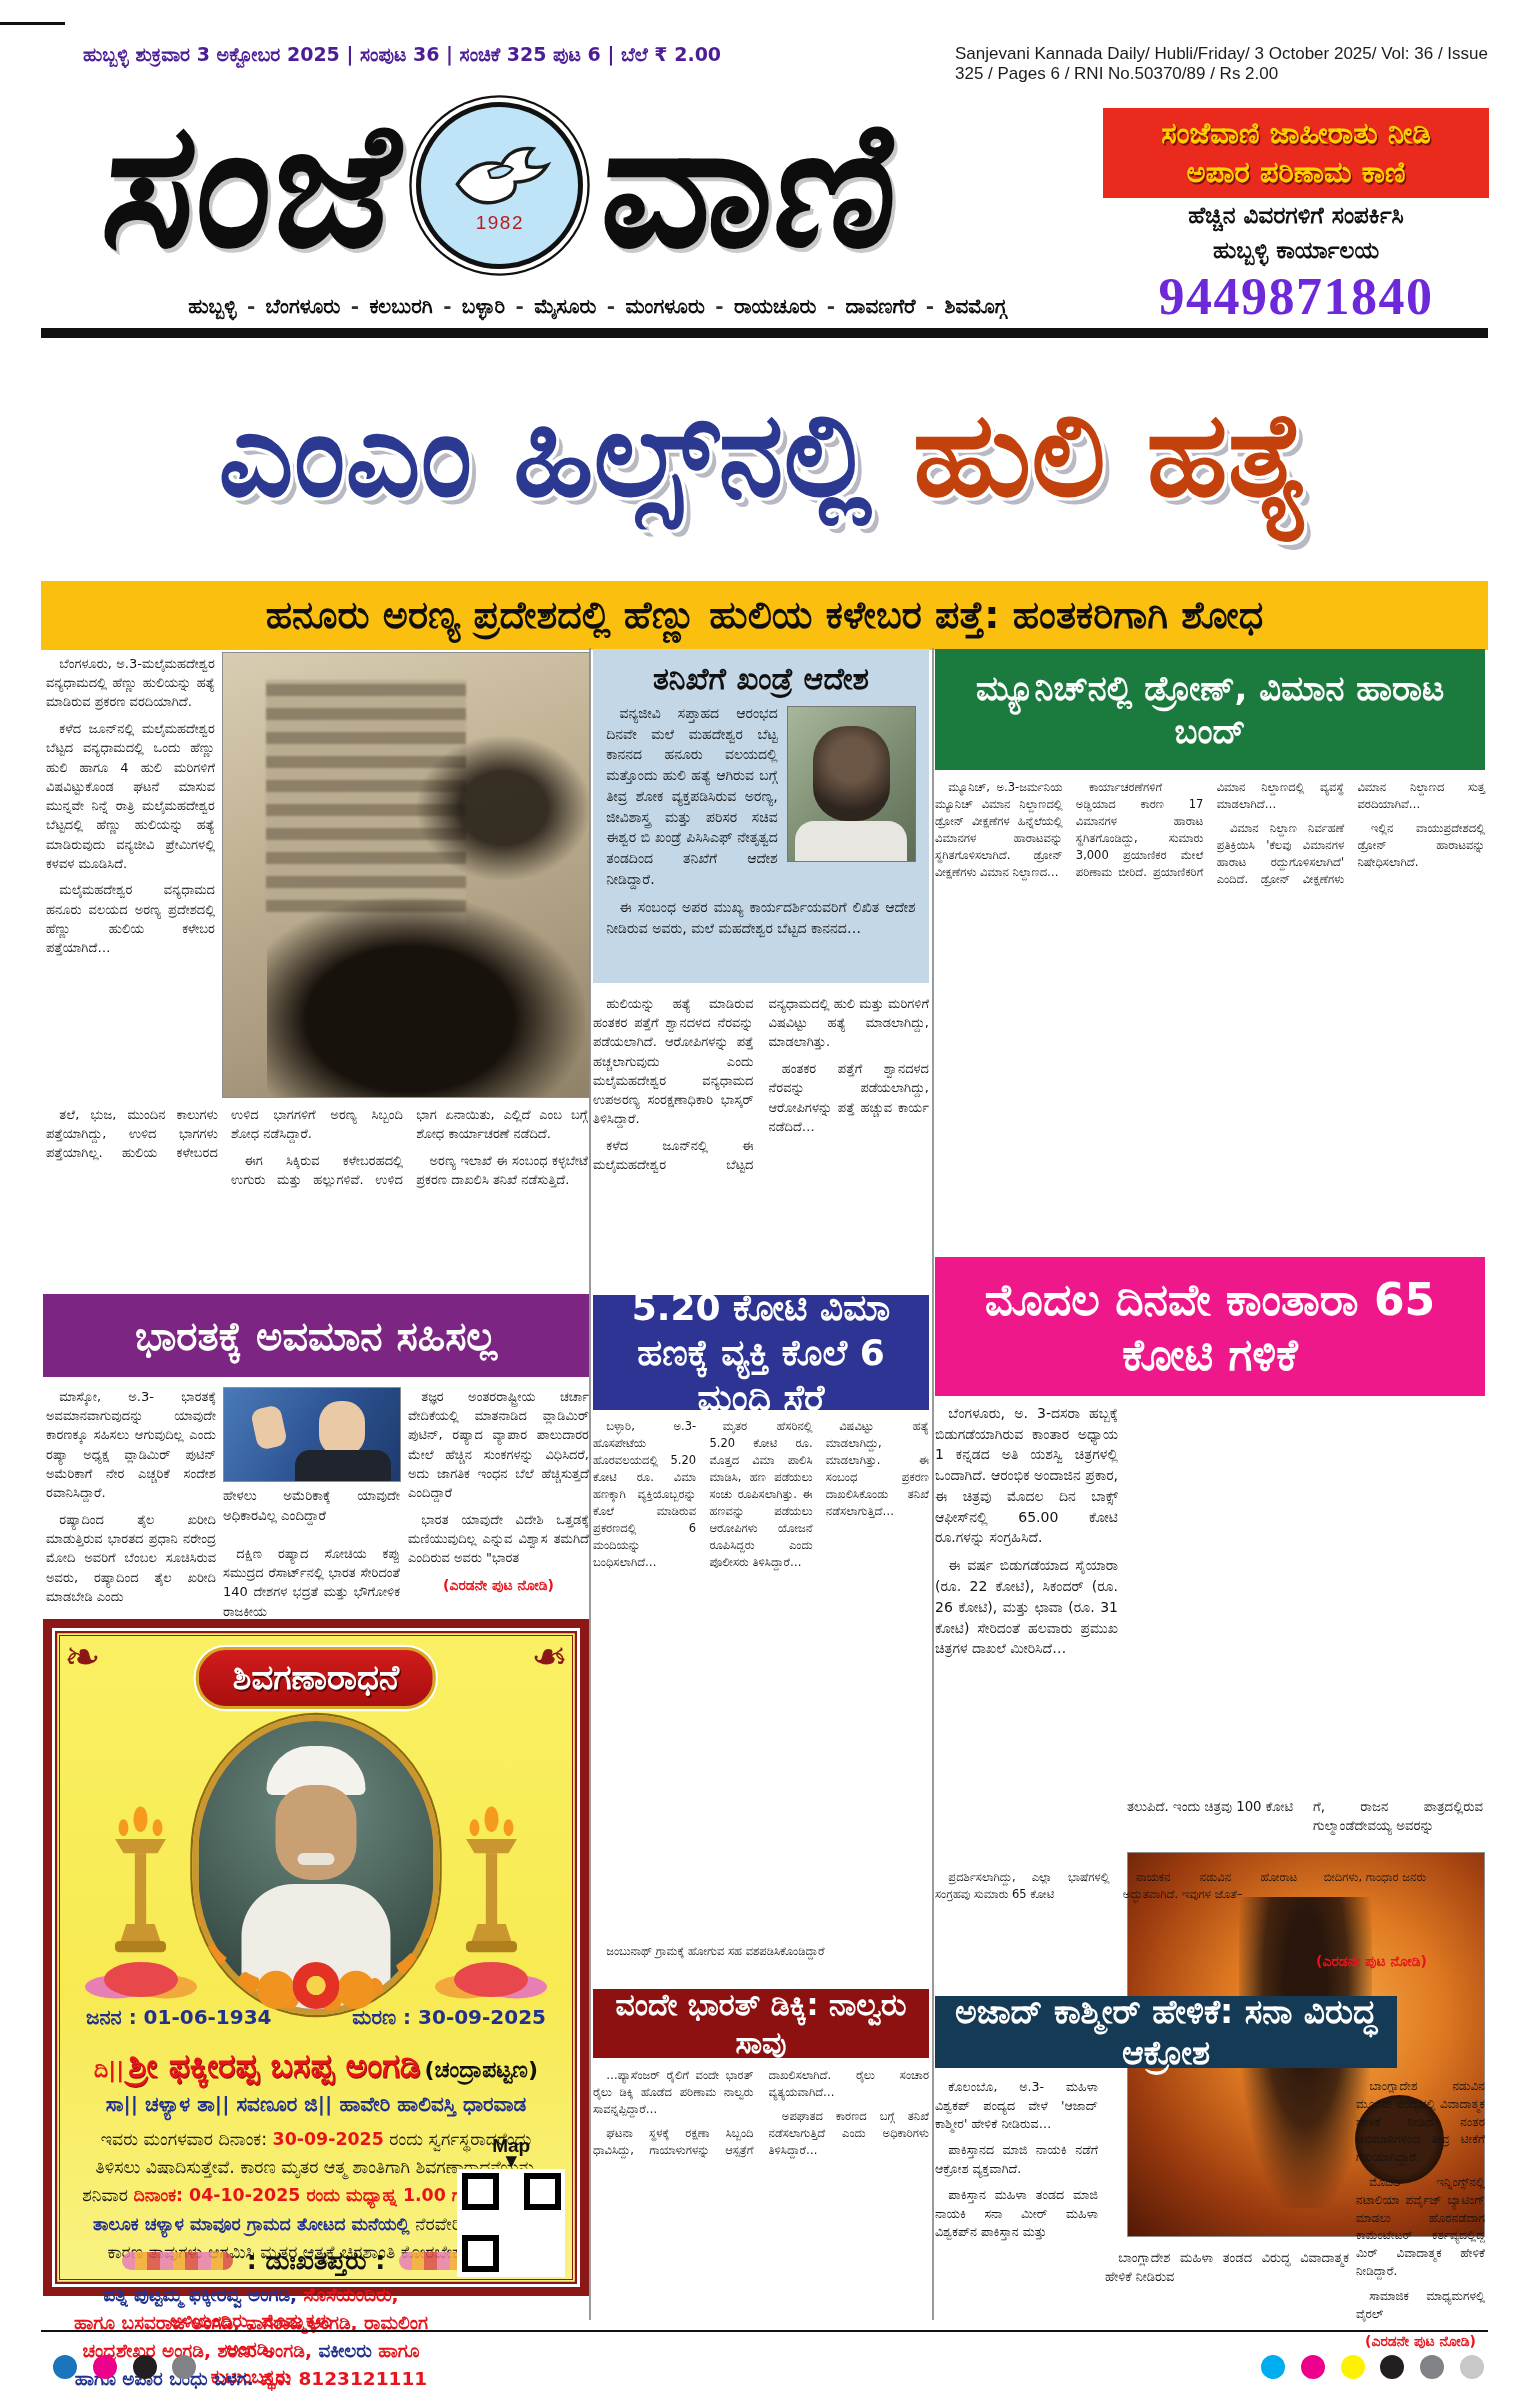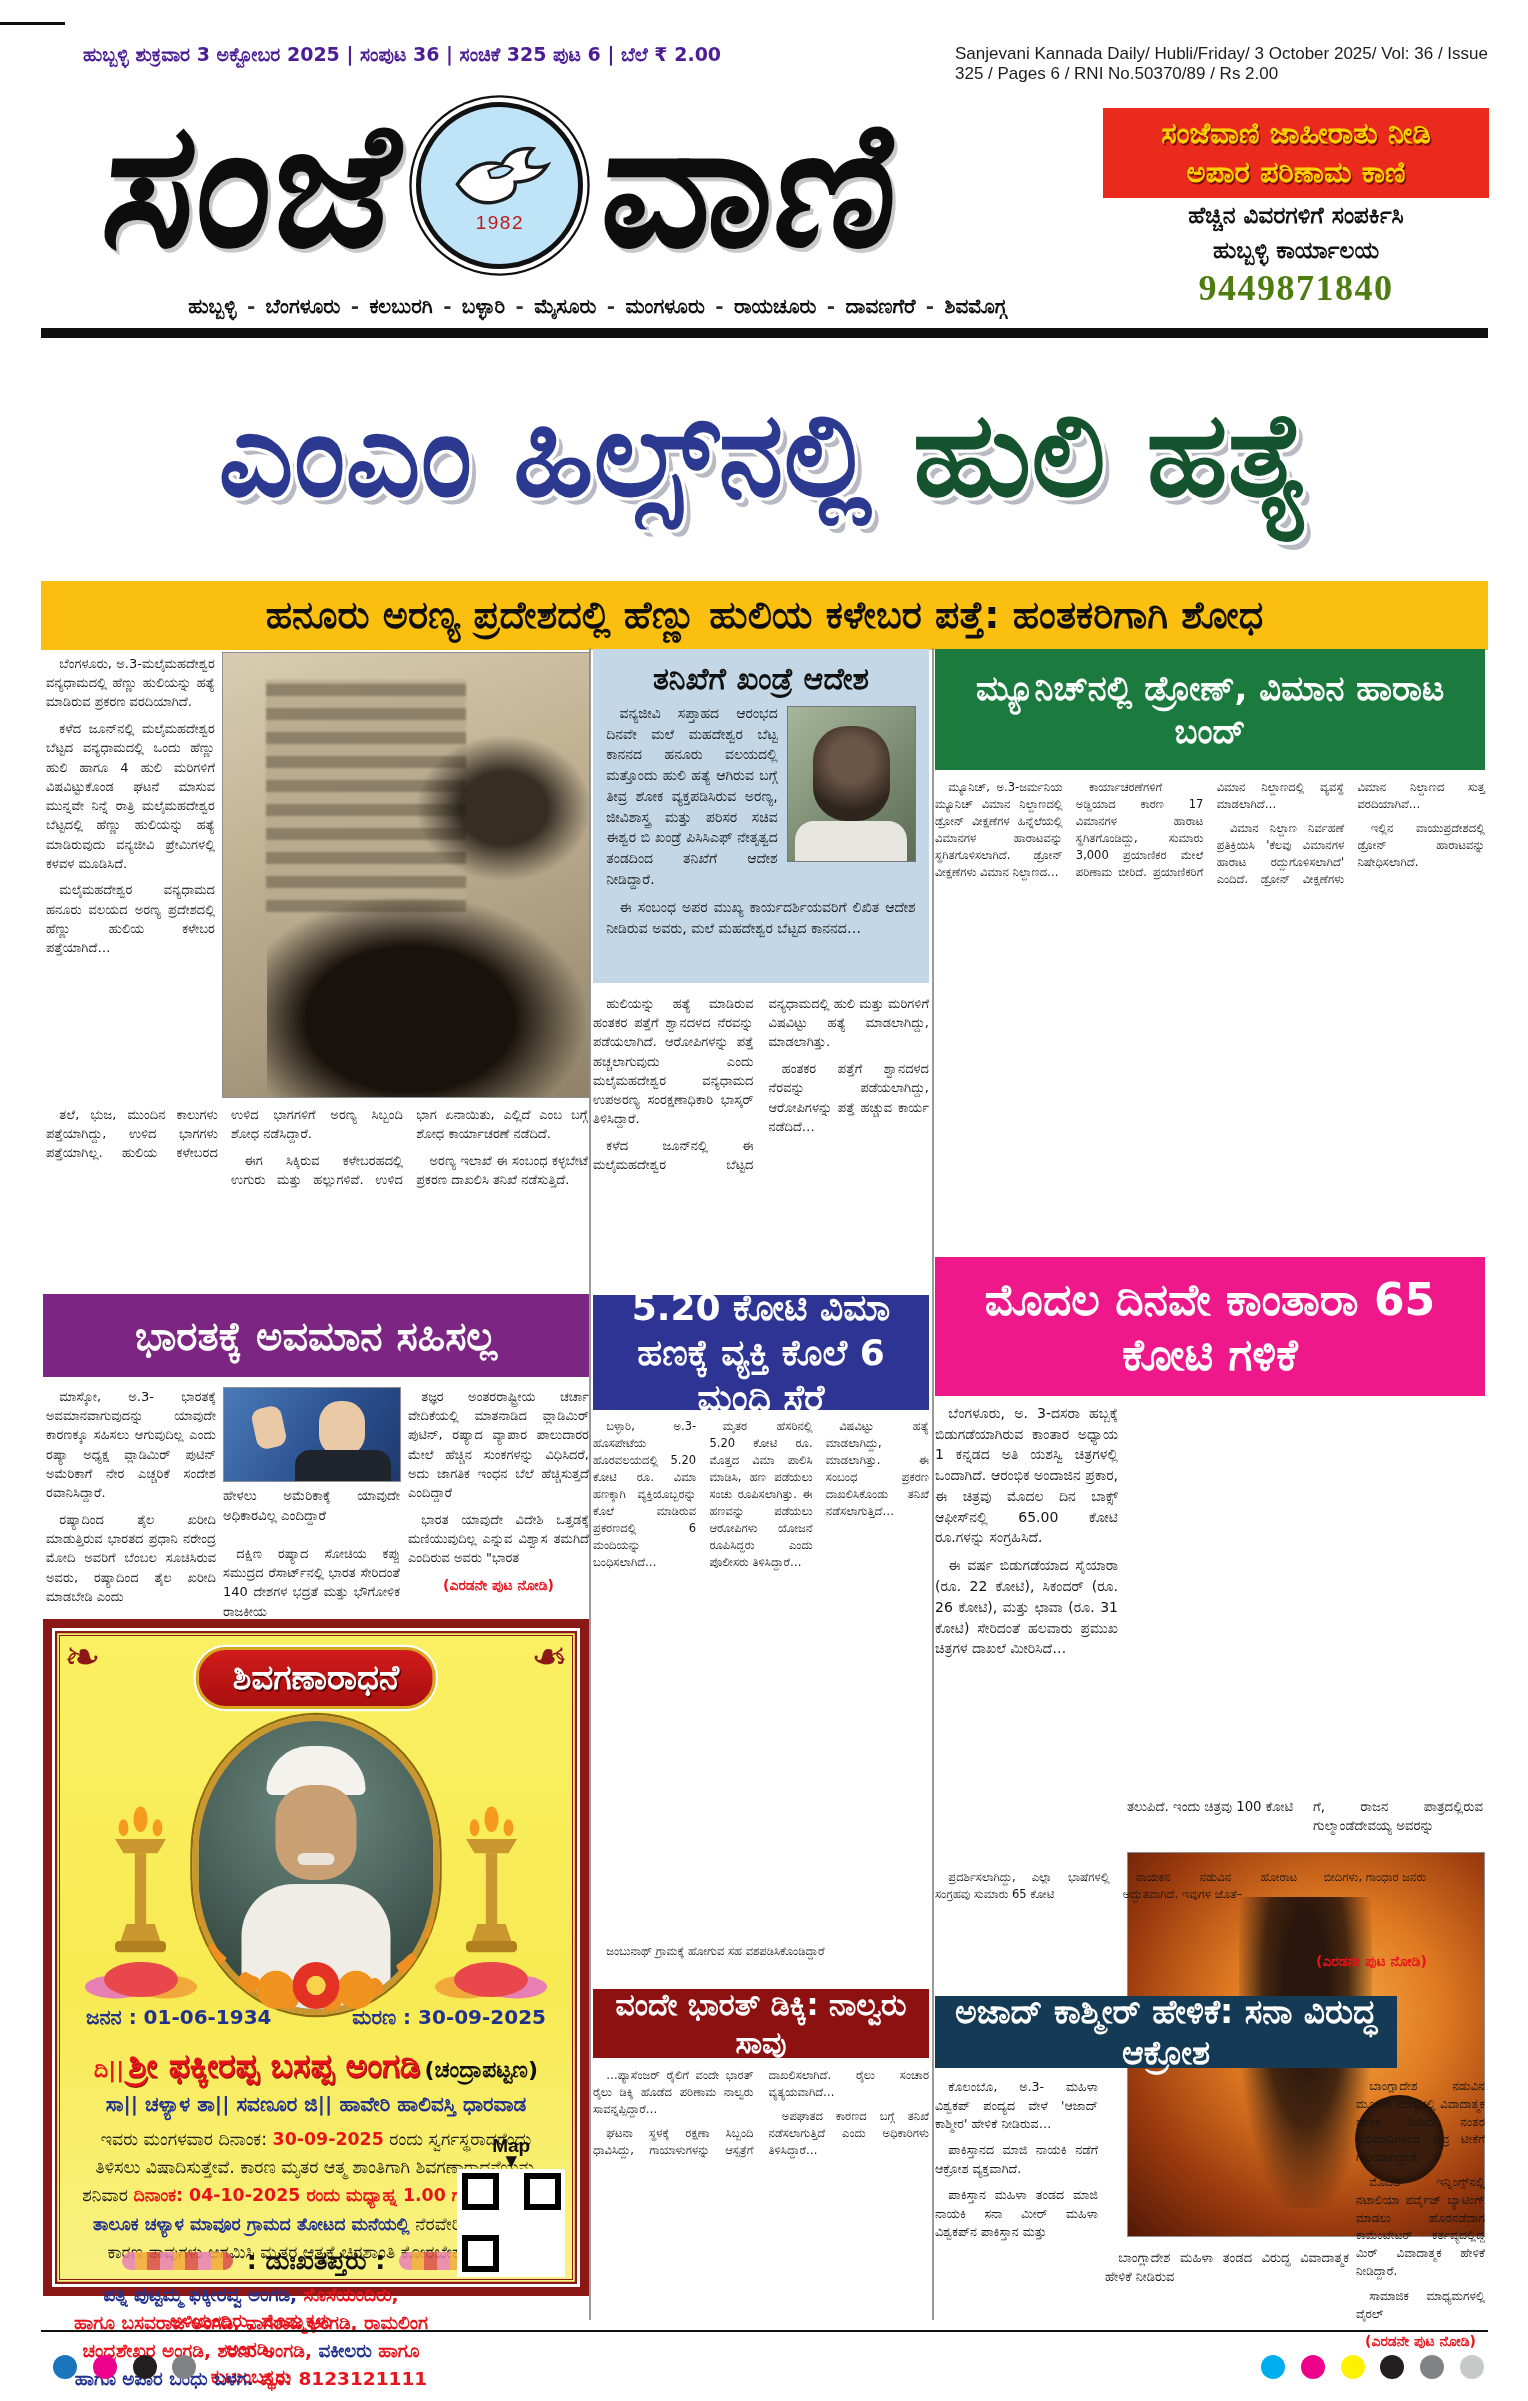--- a/index.html
+++ b/index.html
@@ -23,27 +23,27 @@
                box-shadow:0 0 0 4.4px #fff,0 0 0 6.7px #111;display:flex;flex-direction:column;align-items:center;justify-content:center;}
   #dove-circle svg{width:111px;height:81px;}
   #logo-year{font-size:19px;color:#b91c1c;margin-top:-4.4px;letter-spacing:1.5px;}
   #cities{font-size:20px;font-weight:bold;text-align:center;color:#0d0d0d;}
   #cities .sep{margin:0 10.4px;color:#333;}
   
   #ad-box{text-align:center;}
   #ad-red{background:#e92a1c;color:#ffd100;font-weight:bold;font-size:29px;line-height:1.35;
           padding:6px 4.4px;text-shadow:1.5px 1.5px 0 #7a0d06;}
   .ad-black{font-size:23px;font-weight:bold;color:#111;line-height:1.5;}
-  #ad-phone{font-family:"Liberation Serif",serif;font-weight:bold;font-size:36px;letter-spacing:1.5px;color:#4d7c0f;text-align:center;}
+  #ad-phone{font-family:"Liberation Serif",serif;font-weight:bold;font-size:52px;letter-spacing:1.5px;color:#6d28d9;text-align:center;}
   
   #banner{display:flex;align-items:center;justify-content:center;gap:41px;}
   .banner-word{font-size:117px;font-weight:bold;line-height:1.05;
                text-shadow:-3px -3px 0 #fff,3px -3px 0 #fff,-3px 3px 0 #fff,3px 3px 0 #fff,6.7px 7.4px 0 #b9b9c4;}
   #banner-blue{color:#2b3990;}
-  #banner-red{color:#14532d;}
+  #banner-red{color:#c2410c;}
   #strap{background:#fbbf0f;display:flex;align-items:center;justify-content:center;}
   #strap span{font-size:38px;font-weight:bold;color:#0f0f0f;}
   
   .headbox{display:flex;align-items:center;justify-content:center;text-align:center;color:#fff;font-weight:bold;}
   .headbox span{padding:0 9px;line-height:1.25;}
   #munich-box{background:#1b7b3e;font-size:34px;}
   #pink-box{background:#ee188a;font-size:44px;}
   #purple-box{background:#7d2583;font-size:40px;}
   #blue-box{background:#2d3494;font-size:36px;}
   #vande-box{background:#8e1111;font-size:30px;}

